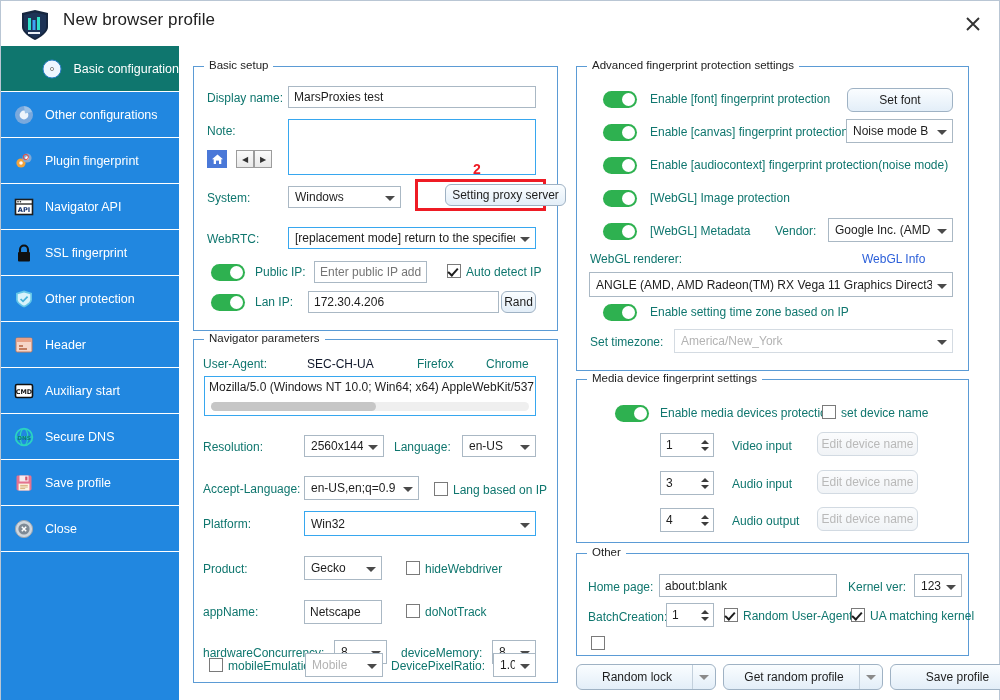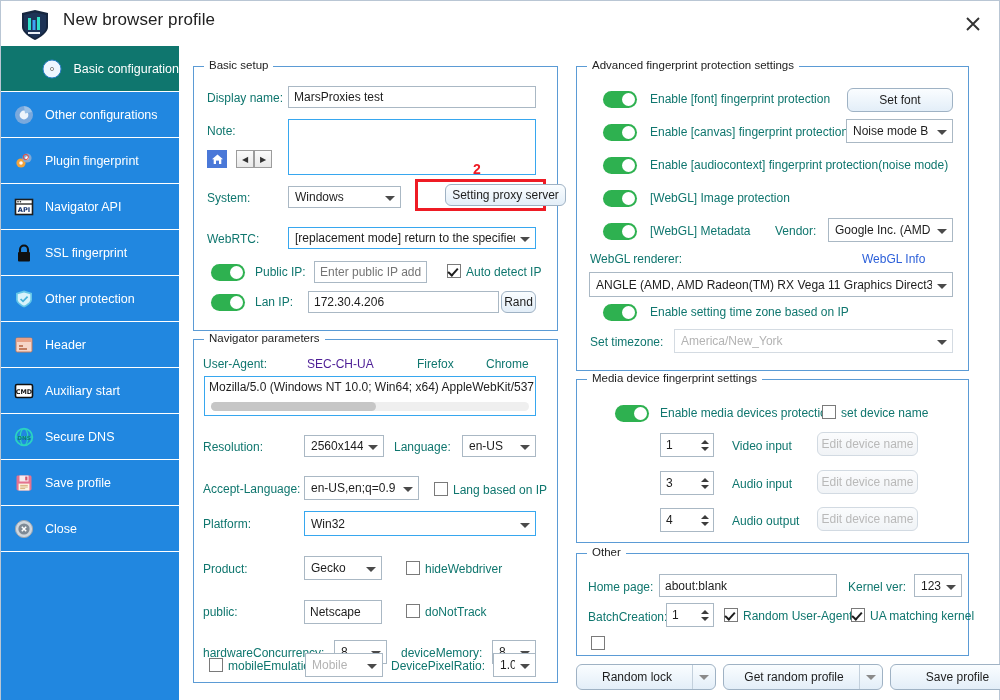--- a/index.html
+++ b/index.html
@@ -62,21 +62,21 @@
   .spin .btns{width:17px;height:100%;display:flex;flex-direction:column;justify-content:center;align-items:center;gap:3px;cursor:pointer;}
   .upg{width:0;height:0;border-left:4px solid transparent;border-right:4px solid transparent;border-bottom:4px solid #3c3c3c;}
   .dng{width:0;height:0;border-left:4px solid transparent;border-right:4px solid transparent;border-top:4px solid #3c3c3c;}
   
   .ua{position:absolute;box-sizing:border-box;border:1px solid #37a7ef;background:#fff;overflow:hidden;}
   .ua .txt{position:absolute;left:4px;top:3px;right:0;font-size:12px;white-space:nowrap;}
   .ua .sbar{position:absolute;left:6px;right:6px;bottom:4px;height:9px;background:#efefef;border-radius:5px;}
   .ua .sbar i{position:absolute;left:0;top:0;height:9px;width:52%;background:#c6c6c6;border-radius:5px;}
   
   .lnk{position:absolute;font-size:12px;color:#2b5fd9;cursor:pointer;}
-  .blu{color:#4c1d95;}
+  .blu{color:#0f172a;}
   
   .hl{position:absolute;box-sizing:border-box;border:3px solid #ee1b24;}
   .hlnum{position:absolute;color:#ee1b24;font-weight:bold;font-size:14px;}
   
   .homeb{position:absolute;width:20px;height:18px;background:#4a78d8;display:flex;align-items:center;justify-content:center;cursor:pointer;}
   .navb{position:absolute;box-sizing:border-box;height:18px;width:18px;border:1px solid #9c9c9c;
         background:linear-gradient(#fbfbfb,#e8e8e8);display:flex;align-items:center;justify-content:center;cursor:pointer;font-size:8px;color:#333;}
 </style>
 </head>
 <body>
@@ -333,21 +333,21 @@
     </div>
 
     <span class="lb" style="left:24px;top:516px;">Product:</span>
     <div class="cmb" style="left:125px;top:510px;width:78px;height:24px;">
       <span class="txt">Gecko</span>
       <span class="arr"><i class="arrglyph"></i></span>
     </div>
     <div class="cb" style="left:227px;top:515px;"></div>
     <span class="lb" style="left:246px;top:516px;">hideWebdriver</span>
 
-    <span class="lb" style="left:24px;top:559px;">public:</span>
+    <span class="lb" style="left:24px;top:559px;">appName:</span>
     <input class="inp" style="left: 125px; top: 554px; width: 78px; height: 24px;" value="Netscape">
     <div class="cb" style="left:227px;top:558px;"></div>
     <span class="lb" style="left:246px;top:559px;">doNotTrack</span>
 
     <span class="lb" style="left:24px;top:600px;">hardwareConcurrency:</span>
     <div class="cmb" style="left:155px;top:594px;width:53px;height:24px;">
       <span class="txt">8</span>
       <span class="arr"><i class="arrglyph"></i></span>
     </div>
     <span class="lb" style="left:222px;top:600px;">deviceMemory:</span>

